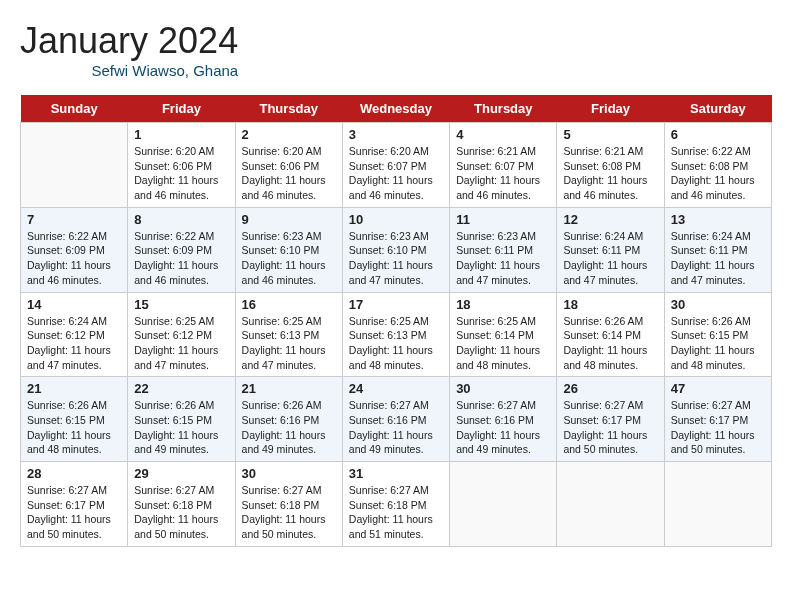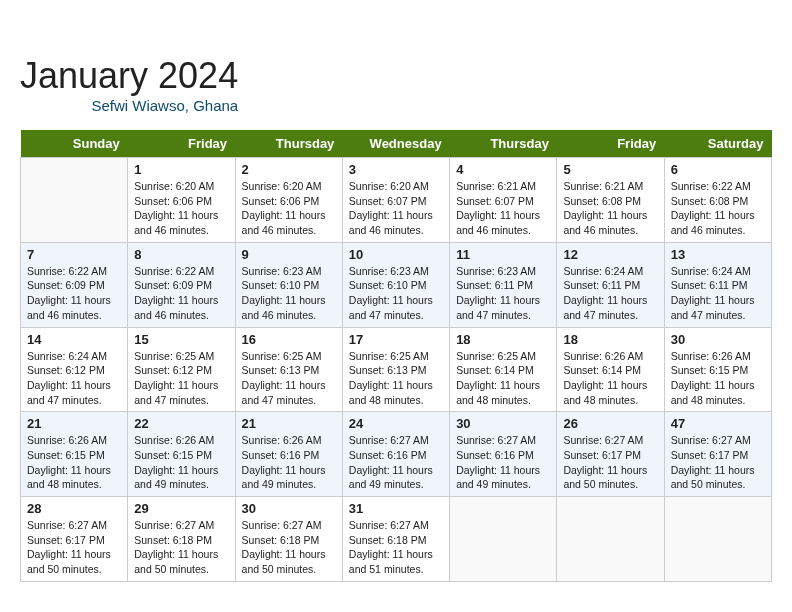--- a/index.html
+++ b/index.html
@@ -31,35 +31,34 @@
       width: 28px;
       height: 28px;
     }
     .title-block {
       text-align: right;
     }
     .month-title {
       font-size: 36px;
       font-weight: normal;
       color: #222;
-      margin-top: 35px;
     }
     .location {
       font-size: 15px;
       color: #0c4a6e;
     }
     table {
       width: 100%;
       border-collapse: collapse;
       font-size: 11px;
     }
     .day-header {
-      background-color: #4d7c0f;
+      background-color: #b91c1c;
       color: #fff;
-      text-align: right;
+      text-align: center;
       padding: 6px 8px;
       font-size: 13px;
       font-weight: bold;
     }
     td {
       border: 1px solid #ccc;
       vertical-align: top;
       padding: 4px 6px;
       width: 14.28%;
       min-height: 80px;

